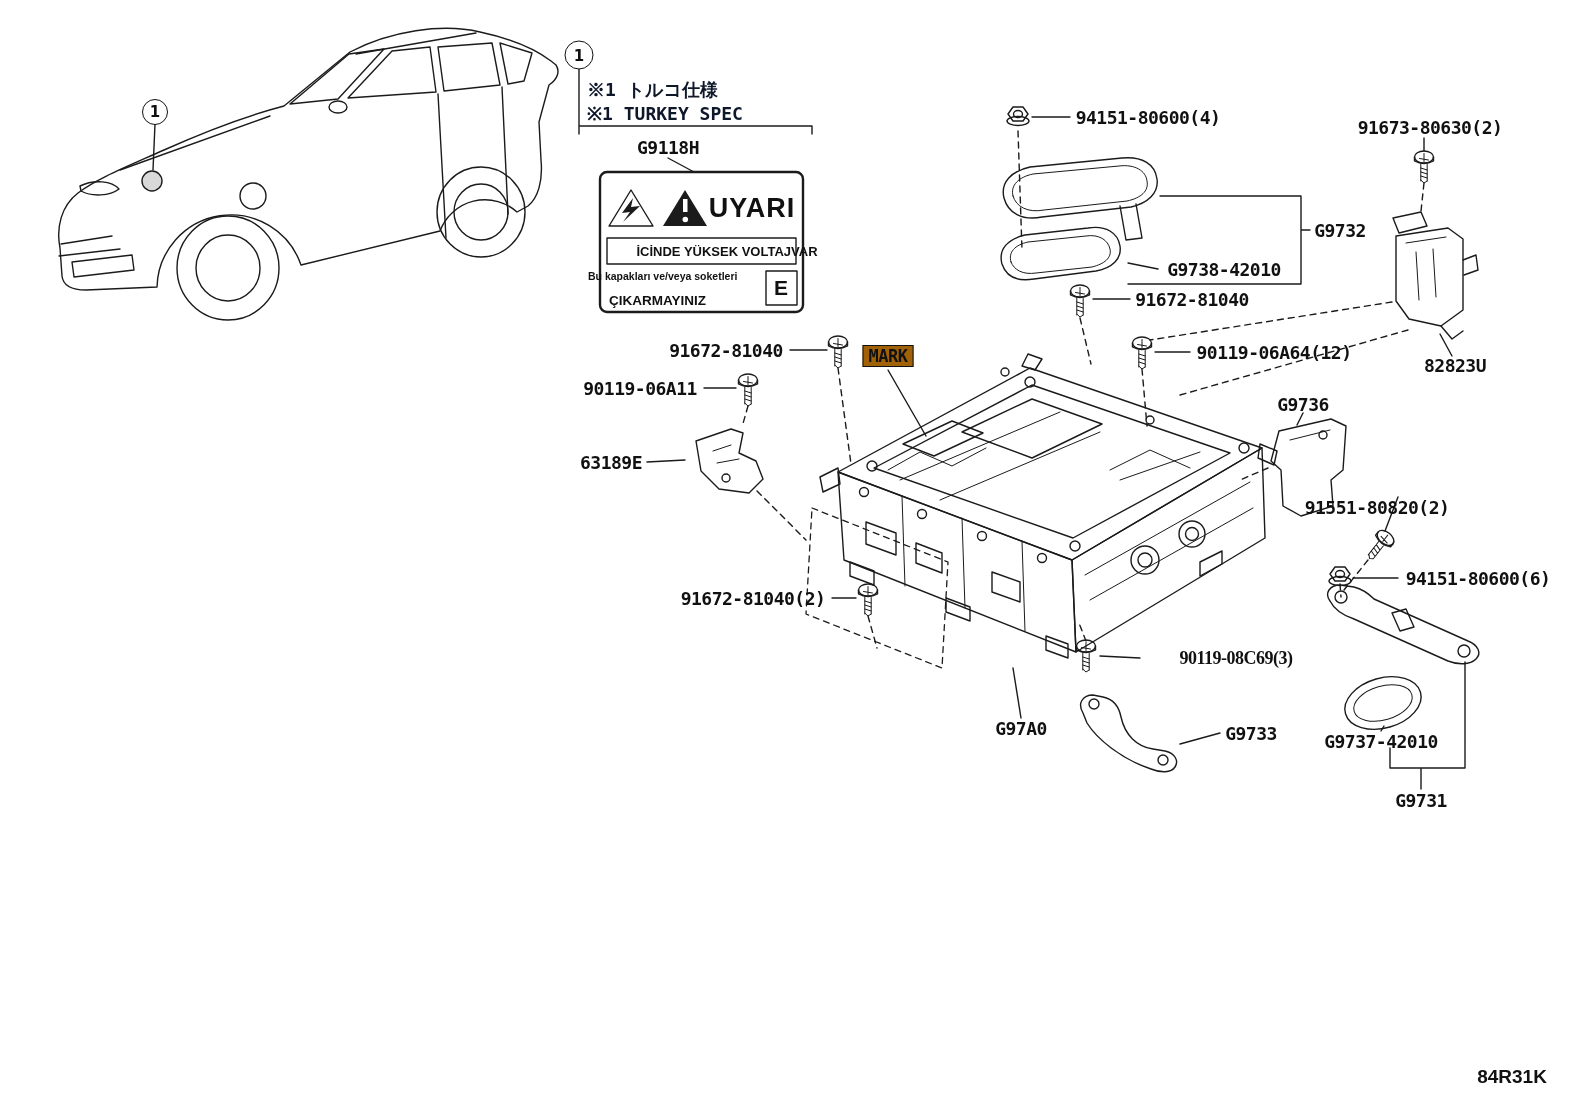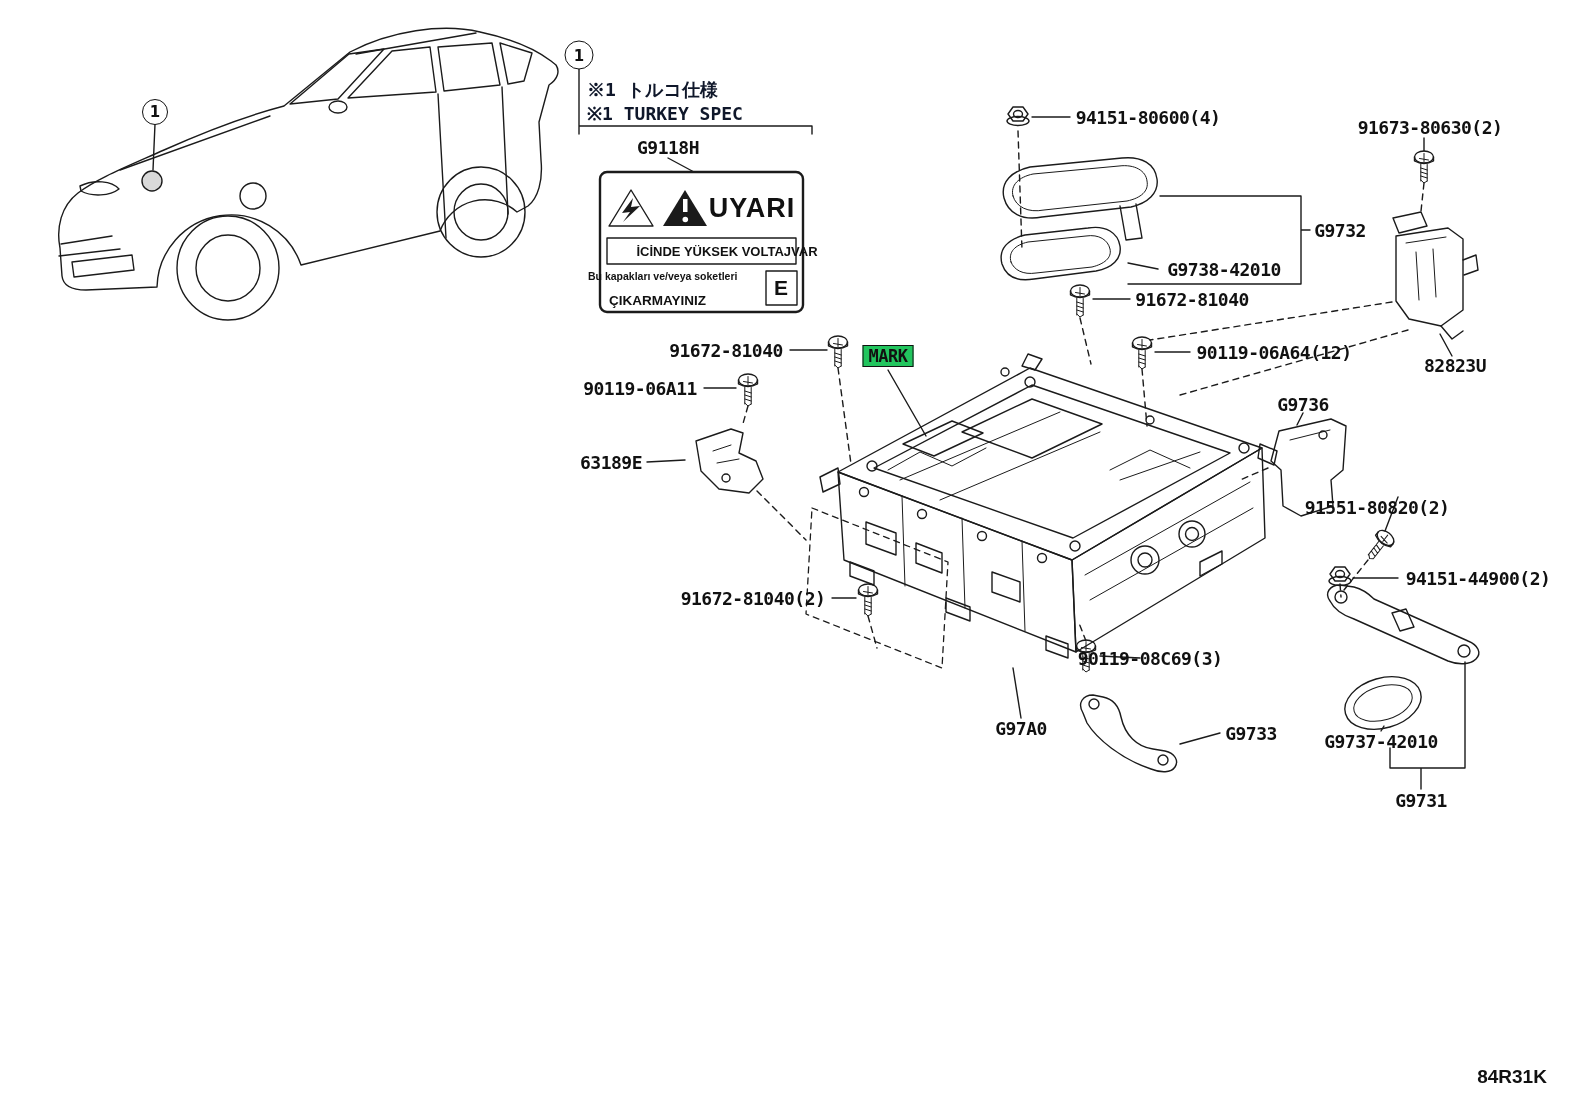--- a/index.html
+++ b/index.html
@@ -12,21 +12,21 @@
   #art .dash{stroke-dasharray:6 5;stroke-width:1.3;}
   #art .fillb{fill:#1b1b1b;stroke:none;}
   #art .fillw{fill:#fff;stroke:none;}
   #art .fillg{fill:#d9d9d9;}
   .pl{position:absolute;transform:translate(-50%,-50%);white-space:nowrap;
       font:700 18px "DejaVu Sans Mono",monospace;letter-spacing:-0.5px;color:#111;}
   .note{position:absolute;transform:translateY(-50%);white-space:nowrap;
       font:700 18px "DejaVu Sans Mono",monospace;color:#0f172a;}
   .badge{position:absolute;transform:translate(-50%,-50%);border:1.6px solid #111;border-radius:50%;
       display:flex;align-items:center;justify-content:center;font:700 15px "DejaVu Sans",sans-serif;background:#fff;}
-  .boxed{border:1.6px solid #111;padding:0 5px;background:#22c55e;}
+  .boxed{border:1.6px solid #111;padding:0 5px;background:#a16207;}
   .wl-title{position:absolute;transform:translate(-50%,-50%);font:700 27px "Liberation Sans",sans-serif;letter-spacing:1px;}
   .wl-volt{position:absolute;transform:translate(-50%,-50%);font:700 13px "Liberation Sans",sans-serif;white-space:nowrap;margin-left:26px;}
   .wl-small1{position:absolute;transform:translateY(-50%);font:700 10.5px "Liberation Sans",sans-serif;white-space:nowrap;}
   .wl-small2{position:absolute;transform:translateY(-50%);font:700 13.5px "Liberation Sans",sans-serif;white-space:nowrap;margin-top:6px;}
   .wl-e{position:absolute;transform:translate(-50%,-50%);font:700 21px "Liberation Sans",sans-serif;}
   .code{position:absolute;transform:translate(-50%,-50%);font:700 19px "Liberation Sans",sans-serif;}
 </style>
 </head>
 <body>
 
@@ -258,23 +258,23 @@
   <div class="pl" style="left:1224px;top:269px;">G9738-42010</div>
   <div class="pl" style="left:1192px;top:299px;">91672-81040</div>
   <div class="pl" style="left:726px;top:350px;">91672-81040</div>
   <div class="pl boxed" style="left:888px;top:356px;font-size:17px;">MARK</div>
   <div class="pl" style="left:1274px;top:352px;">90119-06A64(12)</div>
   <div class="pl" style="left:1455px;top:365px;">82823U</div>
   <div class="pl" style="left:640px;top:388px;">90119-06A11</div>
   <div class="pl" style="left:611px;top:462px;">63189E</div>
   <div class="pl" style="left:1303px;top:404px;">G9736</div>
   <div class="pl" style="left:1377px;top:488px;margin-top:19px;">91551-80820(2)</div>
-  <div class="pl" style="left:1478px;top:578px;">94151-44900(2)</div>
+  <div class="pl" style="left:1478px;top:578px;">94151-80600(6)</div>
   <div class="pl" style="left:753px;top:598px;">91672-81040(2)</div>
-  <div class="pl" style="left:1150px;top:658px;">90119-08C69(3)</div>
+  <div class="pl" style="left:1236px;top:658px;font-family:Liberation Serif, serif;">90119-08C69(3)</div>
   <div class="pl" style="left:1021px;top:728px;">G97A0</div>
   <div class="pl" style="left:1251px;top:733px;">G9733</div>
   <div class="pl" style="left:1381px;top:741px;">G9737-42010</div>
   <div class="pl" style="left:1421px;top:800px;">G9731</div>
 
   <div class="code" style="left:1512px;top:1077px;">84R31K</div>
 
 </div>
 
 </body></html>

